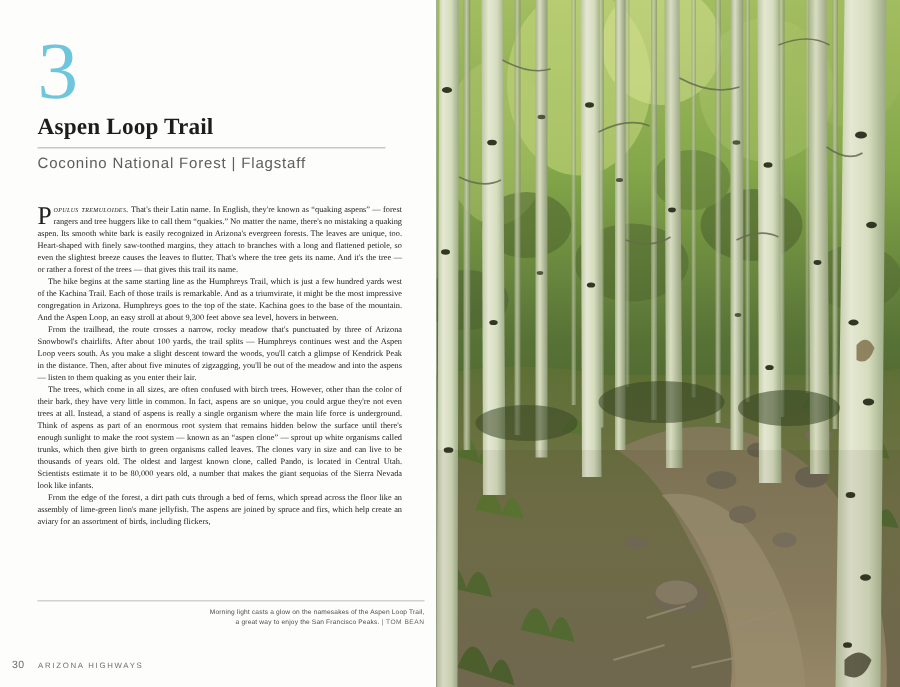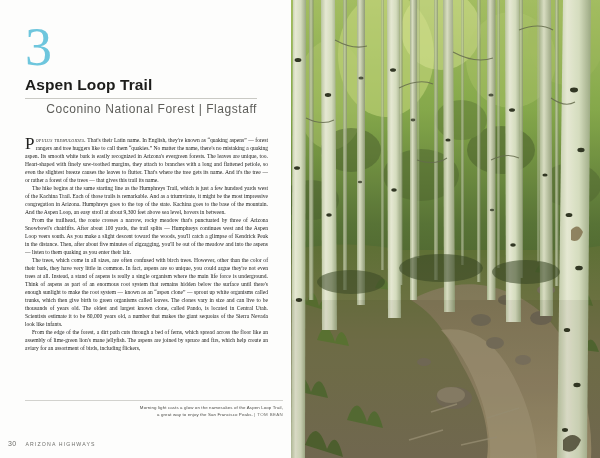--- a/index.html
+++ b/index.html
@@ -44,45 +44,44 @@
     font-size: 54px;
     line-height: 50px;
     color: #6ec6dd;
     font-weight: 300;
     letter-spacing: -1px;
     height: 52px;
     display: block;
   }
 
   .trail-title {
-    font-family: Liberation Sans, sans-serif;
+    font-family: Liberation Serif, serif;
     font-size: 15.5px;
     line-height: 18px;
     color: #1d1d1b;
     font-weight: 700;
     margin-top: 2px;
     letter-spacing: 0.1px;
   }
 
   .title-rule {
     width: 232px;
     height: 1px;
     background: #c9c9c4;
     margin-top: 4px;
   }
 
   .trail-subtitle {
     font-family: "Liberation Sans", sans-serif;
-    font-size: 12px;
+    font-size: 10px;
     line-height: 11px;
     color: #5d5d59;
     letter-spacing: 0.55px;
     margin-top: 5px;
     font-weight: 400;
-    text-align: right;
   }
 
   .body-copy {
     position: absolute;
     left: 25px;
     top: 136px;
     width: 243px;
     font-family: "Liberation Serif", serif;
     font-size: 5.55px;
     line-height: 8.0px;

